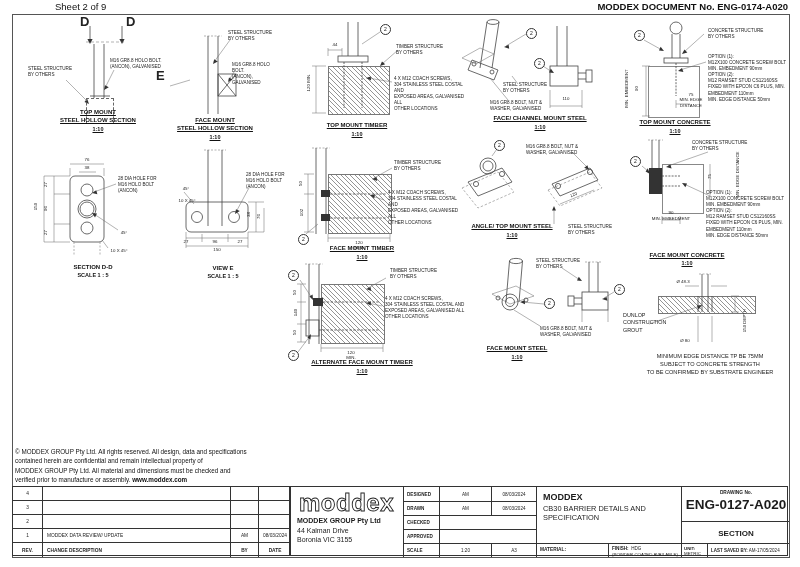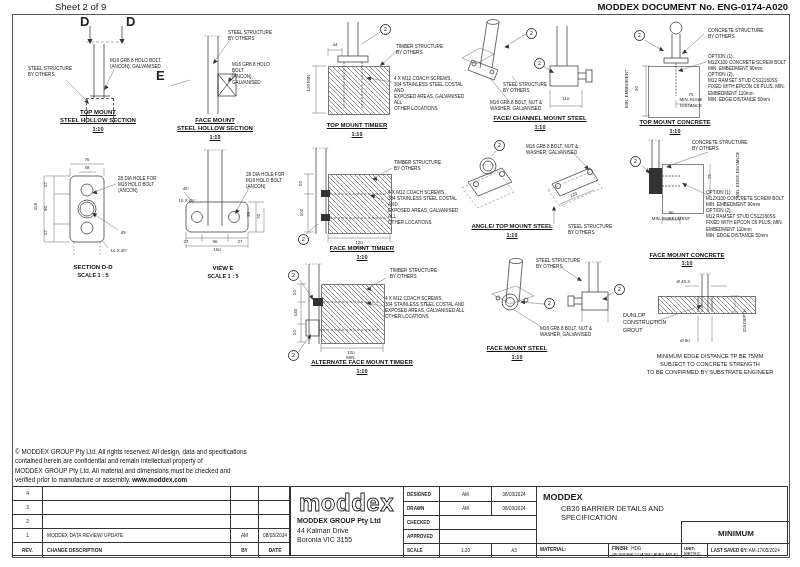--- a/index.html
+++ b/index.html
@@ -553,33 +553,37 @@
   <div class="cell sof l" style="left:112px;top:28px;width:36px;height:14px;">CHECKED</div>
   <div class="cell sof c" style="left:148px;top:28px;width:97px;height:14px;"></div>
   <div class="cell sof l" style="left:112px;top:42px;width:36px;height:14px;">APPROVED</div>
   <div class="cell sof c" style="left:148px;top:42px;width:97px;height:14px;"></div>
   <div class="cell sof l" style="left:112px;top:56px;width:36px;height:14px;">SCALE</div>
   <div class="cell sof c" style="left:148px;top:56px;width:52px;height:14px;">1:20</div>
   <div class="cell sof c" style="left:200px;top:56px;width:45px;height:14px;">A3</div>
 
   <div class="cell" style="left:245px;top:0;width:145px;height:56px;border-top:none;">
     <div style="position:absolute;left:6px;top:5px;font-size:9px;font-weight:bold;">MODDEX</div>
-    <div style="position:absolute;left:24px;top:17px;font-size:7.4px;line-height:9px;white-space:pre-line;">CB30 BARRIER DETAILS AND
+    <div style="position:absolute;left:6px;top:17px;font-size:7.4px;line-height:9px;white-space:pre-line;">CB30 BARRIER DETAILS AND
 SPECIFICATION</div>
   </div>
   <div class="cell" style="left:245px;top:56px;width:72px;height:14px;">
     <div style="position:absolute;left:3px;top:3px;font-size:4.8px;font-weight:bold;">MATERIAL:</div>
   </div>
   <div class="cell" style="left:317px;top:56px;width:73px;height:14px;">
     <div style="position:absolute;left:3px;top:1.5px;font-size:4.6px;"><b>FINISH:</b>&nbsp;&nbsp;<span>HDG</span></div>
     <div style="position:absolute;left:3px;top:7.5px;font-size:4.4px;">(POWDER COATED AVAILABLE)</div>
   </div>
 
+  <div class="cell" style="left:390px;top:0;width:108px;height:34px;border-top:none;">
+    <div style="position:absolute;left:0;top:3px;width:108px;text-align:center;font-size:4.8px;font-weight:bold;">DRAWING No.</div>
+    <div style="position:absolute;left:0;top:10px;width:108px;text-align:center;font-size:13.5px;font-weight:bold;">ENG-0127-A020</div>
+  </div>
   <div class="cell" style="left:390px;top:34px;width:108px;height:22px;">
-    <div style="position:absolute;left:0;top:7px;width:108px;text-align:center;font-size:8px;font-weight:bold;">MINIMUM</div>
+    <div style="position:absolute;left:0;top:7px;width:108px;text-align:center;font-size:8px;font-weight:bold;">SECTION</div>
   </div>
   <div class="cell" style="left:390px;top:56px;width:26px;height:14px;">
     <div style="position:absolute;left:2px;top:1.5px;font-size:4.4px;font-weight:bold;">UNIT:</div>
     <div style="position:absolute;left:2px;top:7px;font-size:4.4px;">METRIC</div>
   </div>
   <div class="cell" style="left:416px;top:56px;width:82px;height:14px;">
     <div style="position:absolute;left:3px;top:4px;font-size:4.5px;"><b>LAST SAVED BY:</b> <span>AM-17/05/2024</span></div>
   </div>
 </div>
 

